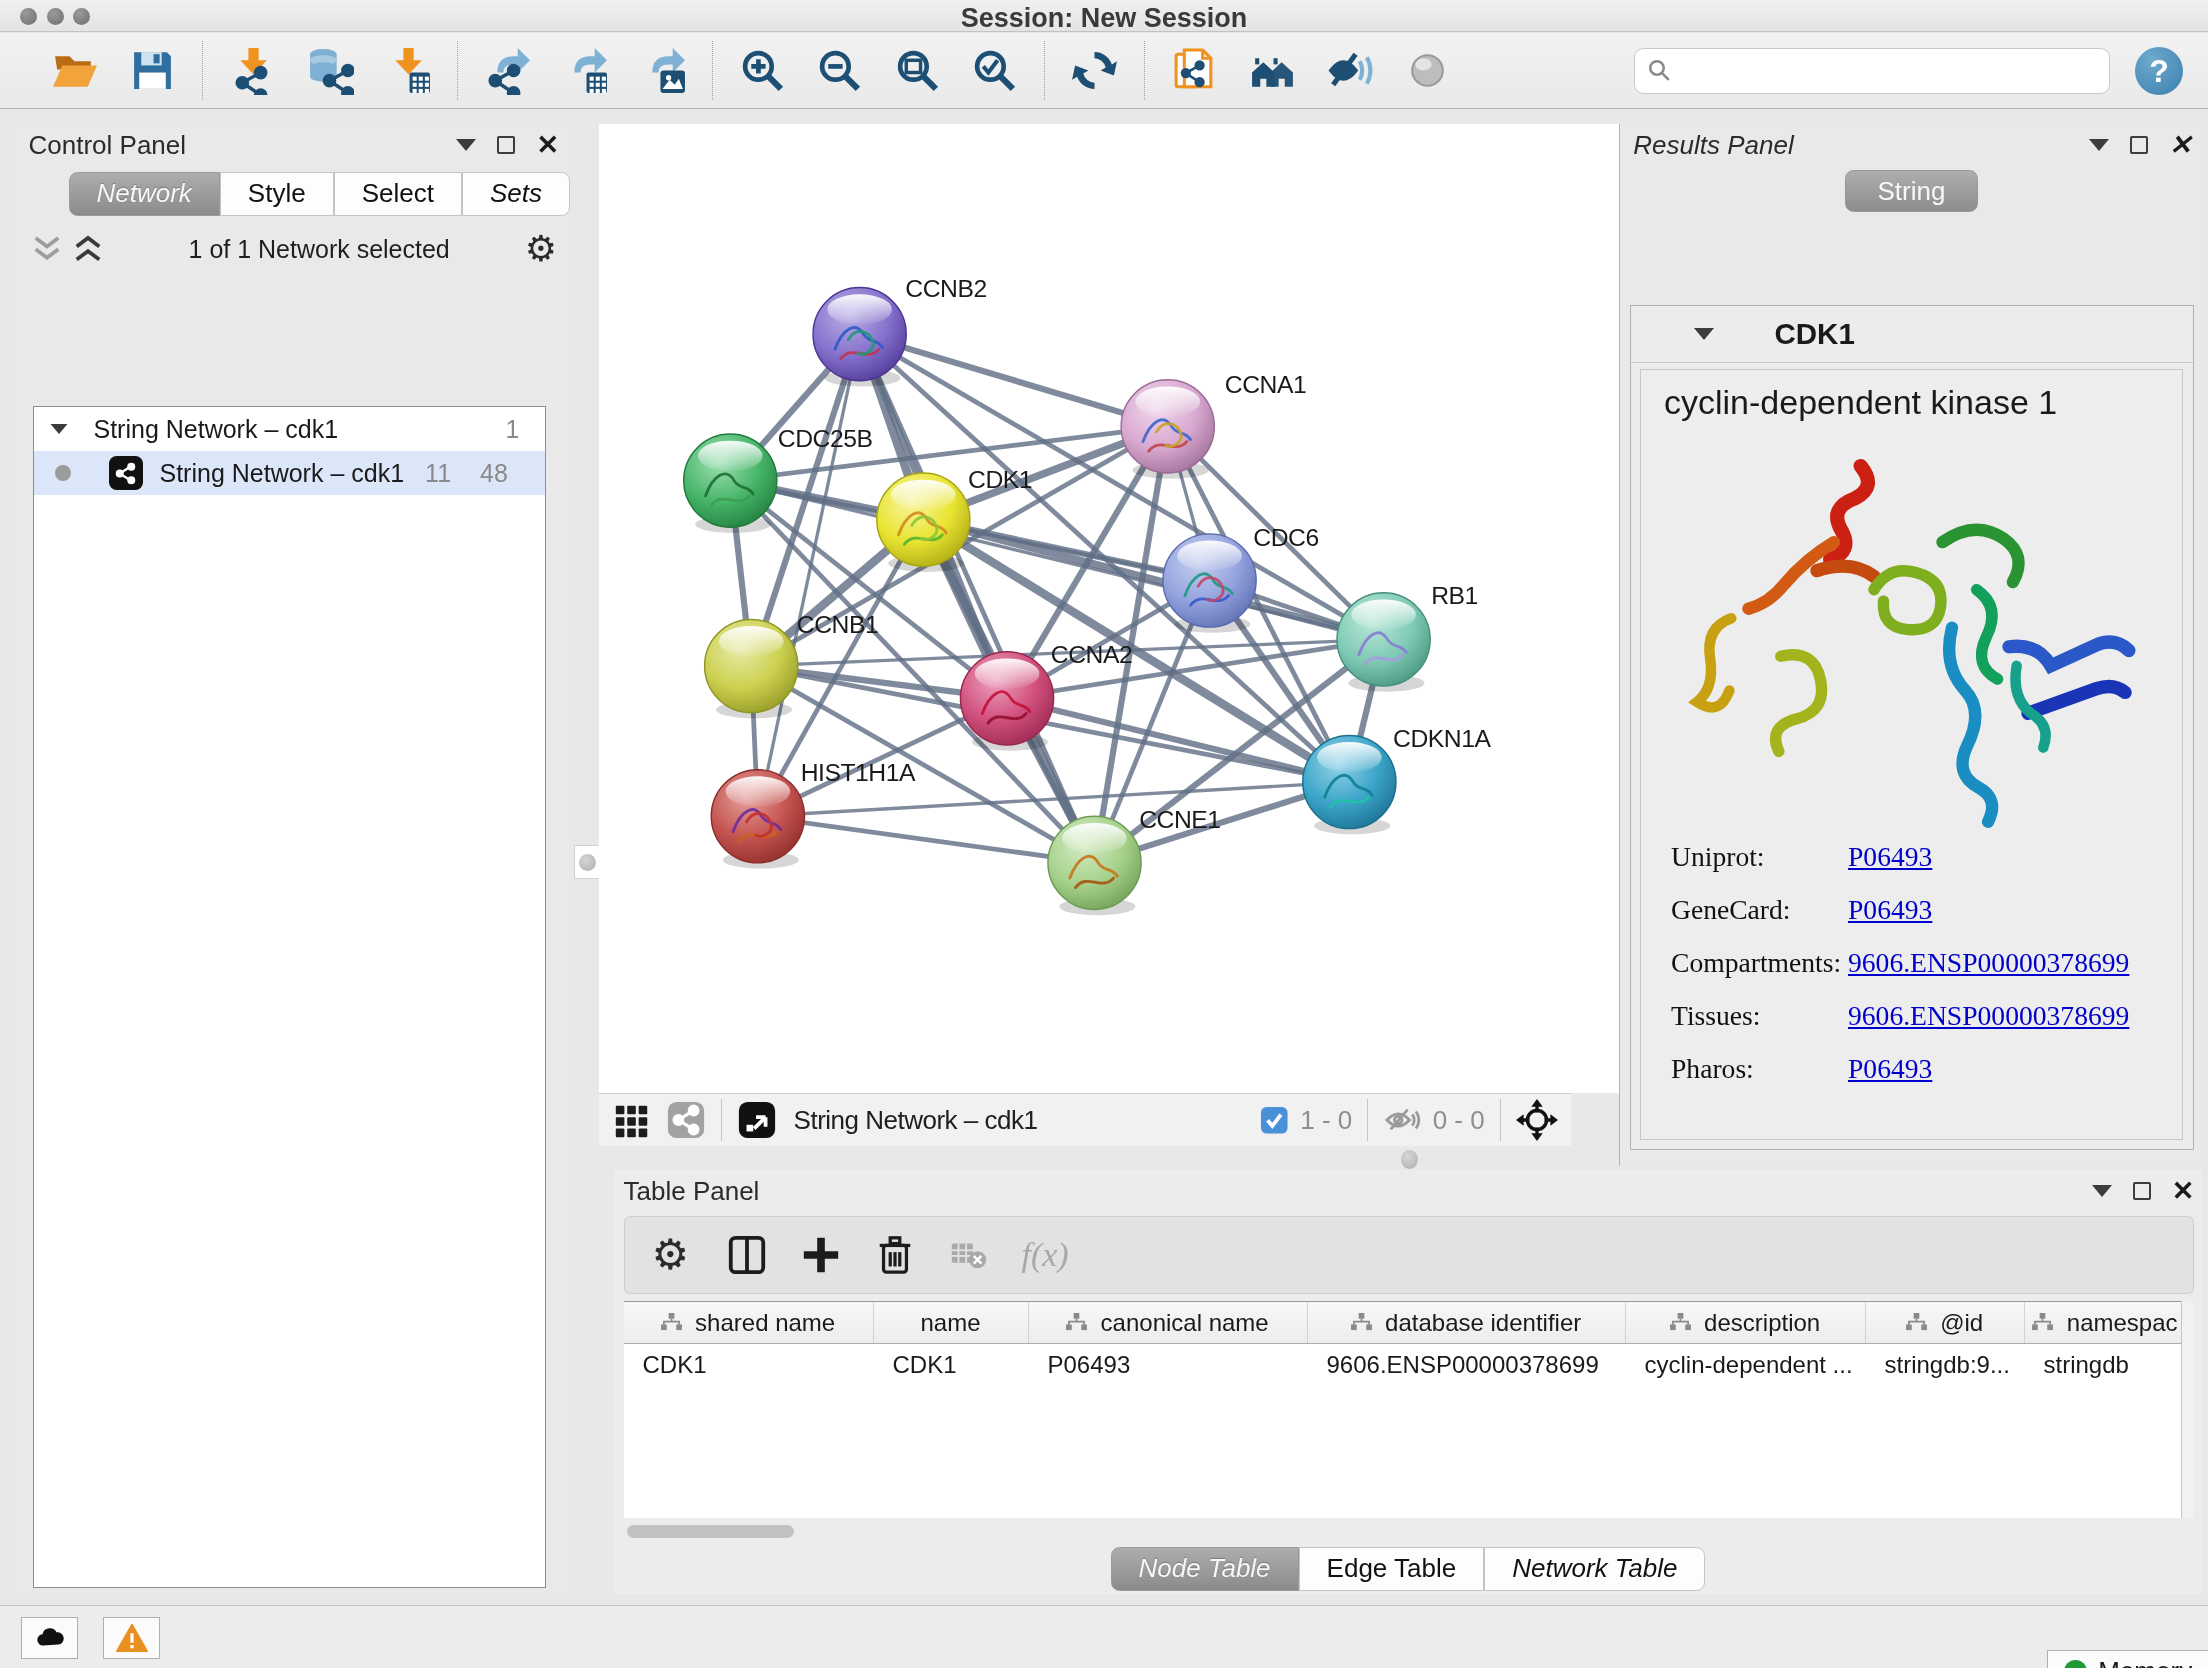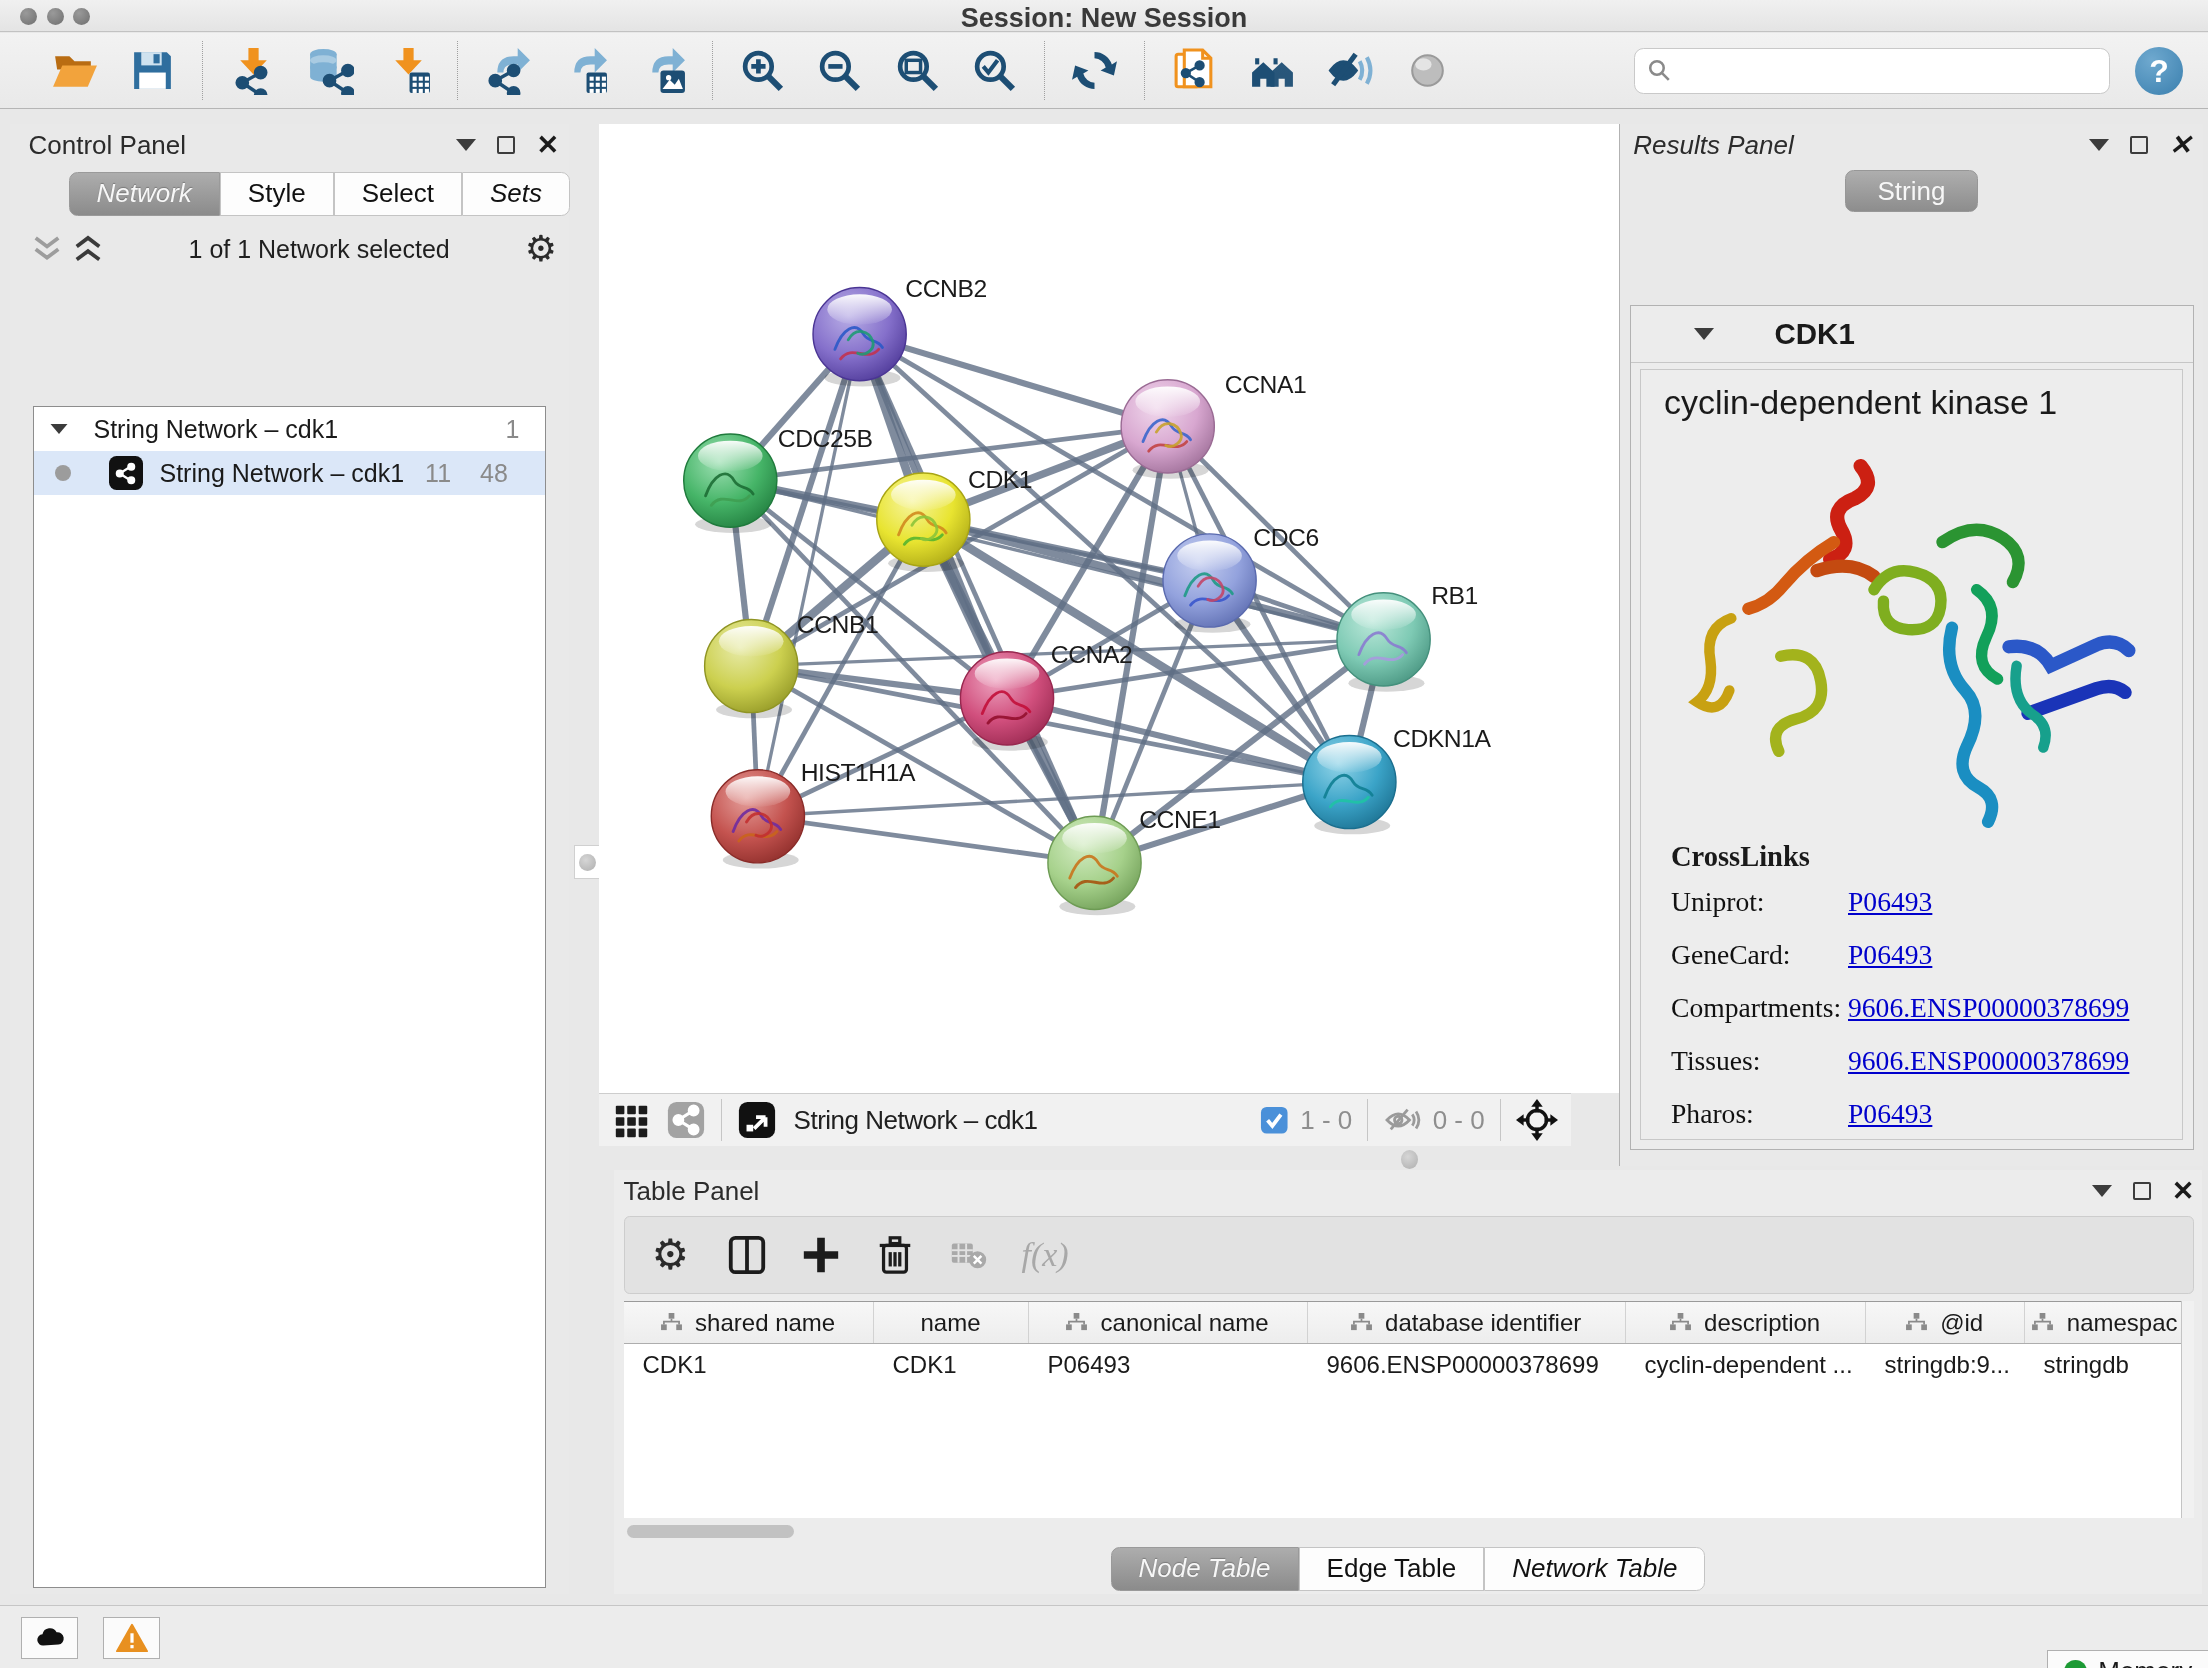--- a/index.html
+++ b/index.html
@@ -703,21 +703,20 @@
           <path d="M210 170 q16 -26 44 -18 q30 8 26 36 q-4 26 -34 24 q-28 -2 -26 -30" stroke="#7fae1f" stroke-width="12"></path>
           <path d="M282 120 q34 -24 64 -4 q26 18 10 46" stroke="#2b9432" stroke-width="13"></path>
           <path d="M318 170 q26 18 10 50 q-14 30 12 44" stroke="#12a05a" stroke-width="12"></path>
           <path d="M292 210 q-10 40 14 66 q20 22 2 58 q-14 30 12 44 q22 12 10 36" stroke="#1a8ec2" stroke-width="13"></path>
           <path d="M352 230 q30 -4 44 20 l48 -22 q20 -8 34 6" stroke="#2b58c8" stroke-width="14"></path>
           <path d="M372 300 l72 -26 q18 -6 30 4" stroke="#1a34b8" stroke-width="14"></path>
           <path d="M360 250 q-6 36 18 52 q18 12 10 34" stroke="#17a08c" stroke-width="11"></path>
         </g>
       </svg>
       <div id="crosslinks">
-        <div id="crosslinks-title">CrossLinks</div>
         <div id="crosslinks-rows">
             <div class="cl-row">
               <span class="cl-label">Uniprot:</span>
               <span class="cl-link">P06493</span>
             </div>
             <div class="cl-row">
               <span class="cl-label">GeneCard:</span>
               <span class="cl-link">P06493</span>
             </div>
             <div class="cl-row">

